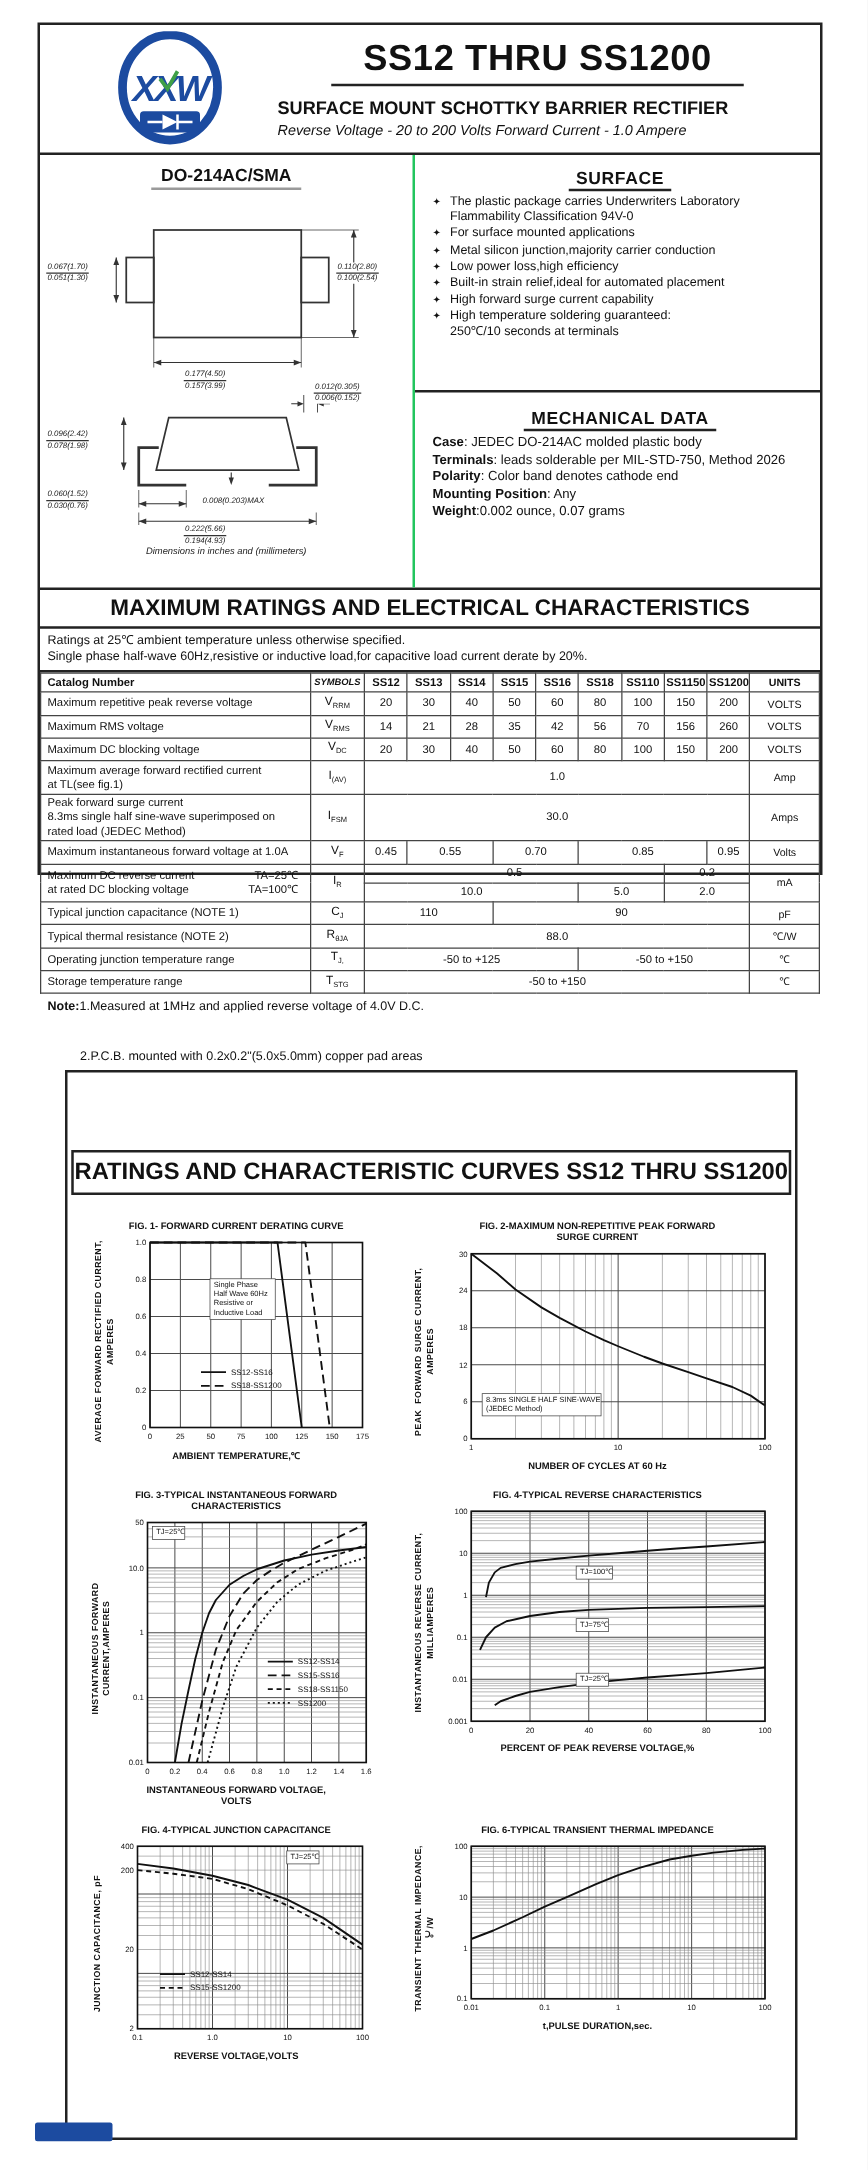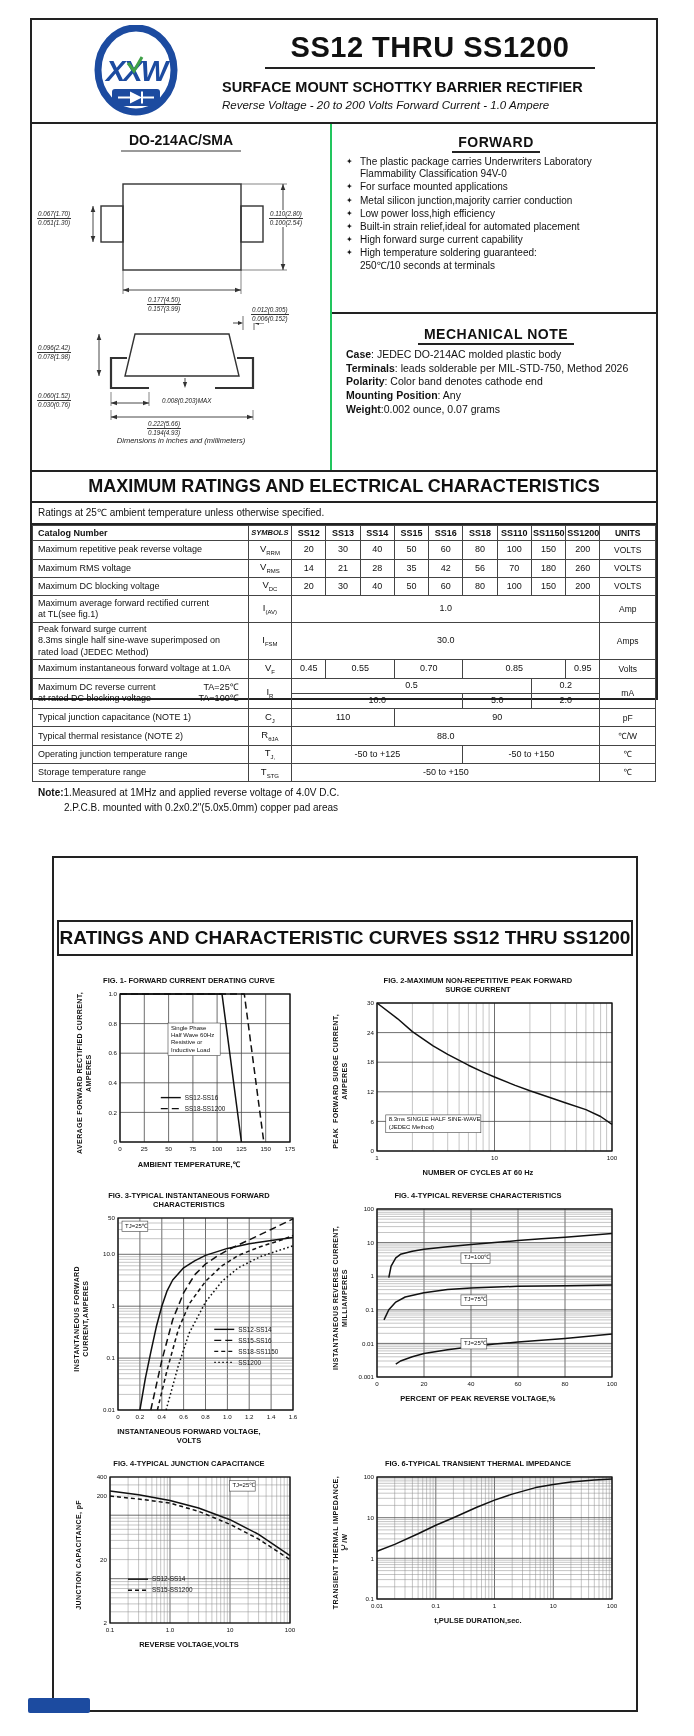--- a/index.html
+++ b/index.html
@@ -39,21 +39,21 @@
   table.ratings th,table.ratings td{border:1px solid #444;font-size:9px;text-align:center;padding:1.5px 1px;line-height:1.25;overflow:hidden;}
   table.ratings .lbl{text-align:left;padding-left:5px;white-space:pre-line;font-size:9px;}
   table.ratings .symhead{font-style:italic;font-size:7.5px;}
   table.ratings th{font-weight:bold;}
   table.ratings .sym-main{font-size:9.5px;}
   table.ratings .sym-sub{font-size:6px;vertical-align:sub;}
   table.ratings .unit{font-size:8.5px;}
   .lsplit{display:flex;justify-content:space-between;padding-right:8px;}
   .note-block{font-size:10px;padding:4px 6px;line-height:1.45;}
   .note-block p{margin:0;}
-  .note-block .n2{padding-left:26px;}
+  .note-block .n2{padding-left:26px;margin-top:25px;}
   
   .page2{position:absolute;left:52px;top:856px;width:586px;height:856px;border:2px solid #222;background:#fff;box-sizing:border-box;}
   .curves-title{margin:62px 3px 0 3px;border:2px solid #222;text-align:center;font-weight:bold;font-size:19px;padding:5px 0;}
   .charts-grid{display:grid;grid-template-columns:46% 54%;padding:20px 2px 0 2px;row-gap:14px;}
   .fig{margin:0;display:flex;flex-direction:column;align-items:center;}
   .fig figcaption{font-size:7.5px;font-weight:bold;text-align:center;line-height:1.2;margin-bottom:2px;}
   .figbody{display:flex;align-items:center;}
   .ylab{writing-mode:vertical-rl;transform:rotate(180deg);white-space:pre;text-align:center;font-size:7px;font-weight:bold;letter-spacing:0.4px;line-height:1.3;}
   .xlab{font-size:7.5px;font-weight:bold;text-align:center;white-space:pre-line;margin-top:1px;}
   .footer-mark{position:absolute;left:28px;top:1698px;width:62px;height:15px;background:#1c4ba0;border-radius:2px;}
@@ -168,21 +168,21 @@
               <span class="num nofrac">0.008(0.203)MAX</span>
             </div><div class="dim" style="left: 112px; top: 266px;">
               <span class="num">0.222(5.66)</span>
               <span class="den">0.194(4.93)</span>
             </div></div>
         <p class="pkg-caption">Dimensions in inches and (millimeters)</p>
       </section>
 
       <div class="right-col">
         <section class="features">
-          <h3 class="sec-title"><span>FORWARD</span></h3>
+          <h3 class="sec-title"><span>SURFACE</span></h3>
           <ul class="feat-list" id="features-list">
               <li>
                 <span class="blt">✦</span>
                 <span class="ftxt">The plastic package carries Underwriters Laboratory
 Flammability Classification 94V-0</span>
               </li>
               <li>
                 <span class="blt">✦</span>
                 <span class="ftxt">For surface mounted applications</span>
               </li>
@@ -203,35 +203,36 @@
                 <span class="ftxt">High forward surge current capability</span>
               </li>
               <li>
                 <span class="blt">✦</span>
                 <span class="ftxt">High temperature soldering guaranteed:
 250℃/10 seconds at terminals</span>
               </li>
             </ul>
         </section>
         <section class="mech">
-          <h3 class="sec-title"><span>MECHANICAL NOTE</span></h3>
+          <h3 class="sec-title"><span>MECHANICAL DATA</span></h3>
           <div class="mech-list" id="mech-list">
               <p><b>Case</b><span>: JEDEC DO-214AC molded plastic body</span></p>
               <p><b>Terminals</b><span>: leads solderable per MIL-STD-750, Method 2026</span></p>
               <p><b>Polarity</b><span>: Color band denotes cathode end</span></p>
               <p><b>Mounting Position</b><span>: Any</span></p>
               <p><b>Weight</b><span>:0.002 ounce, 0.07 grams</span></p>
             </div>
         </section>
       </div>
     </div>
 
     <div class="ratings-strip">MAXIMUM RATINGS AND ELECTRICAL CHARACTERISTICS</div>
     <div class="ratings-notes">
       <p>Ratings at 25℃ ambient temperature unless otherwise specified.</p>
+      <p>Single phase half-wave 60Hz,resistive or inductive load,for capacitive load current derate by 20%.</p>
     </div>
 
     <table class="ratings" id="ratings-table">
         <colgroup>
           <col style="width: 34.6%;">
           <col style="width: 7%;">
           <col style="width: 5.5%;">
           <col style="width: 5.5%;">
           <col style="width: 5.5%;">
           <col style="width: 5.5%;">
@@ -276,21 +277,21 @@
           <tr>
             <td class="lbl">Maximum RMS voltage</td>
             <td><span class="sym-main">V</span><span class="sym-sub">RMS</span></td>
             <td>14</td>
             <td>21</td>
             <td>28</td>
             <td>35</td>
             <td>42</td>
             <td>56</td>
             <td>70</td>
-            <td>180</td>
+            <td>156</td>
             <td>260</td>
             <td class="unit">VOLTS</td>
           </tr>
           <tr>
             <td class="lbl">Maximum DC blocking voltage</td>
             <td><span class="sym-main">V</span><span class="sym-sub">DC</span></td>
             <td>20</td>
             <td>30</td>
             <td>40</td>
             <td>50</td>

